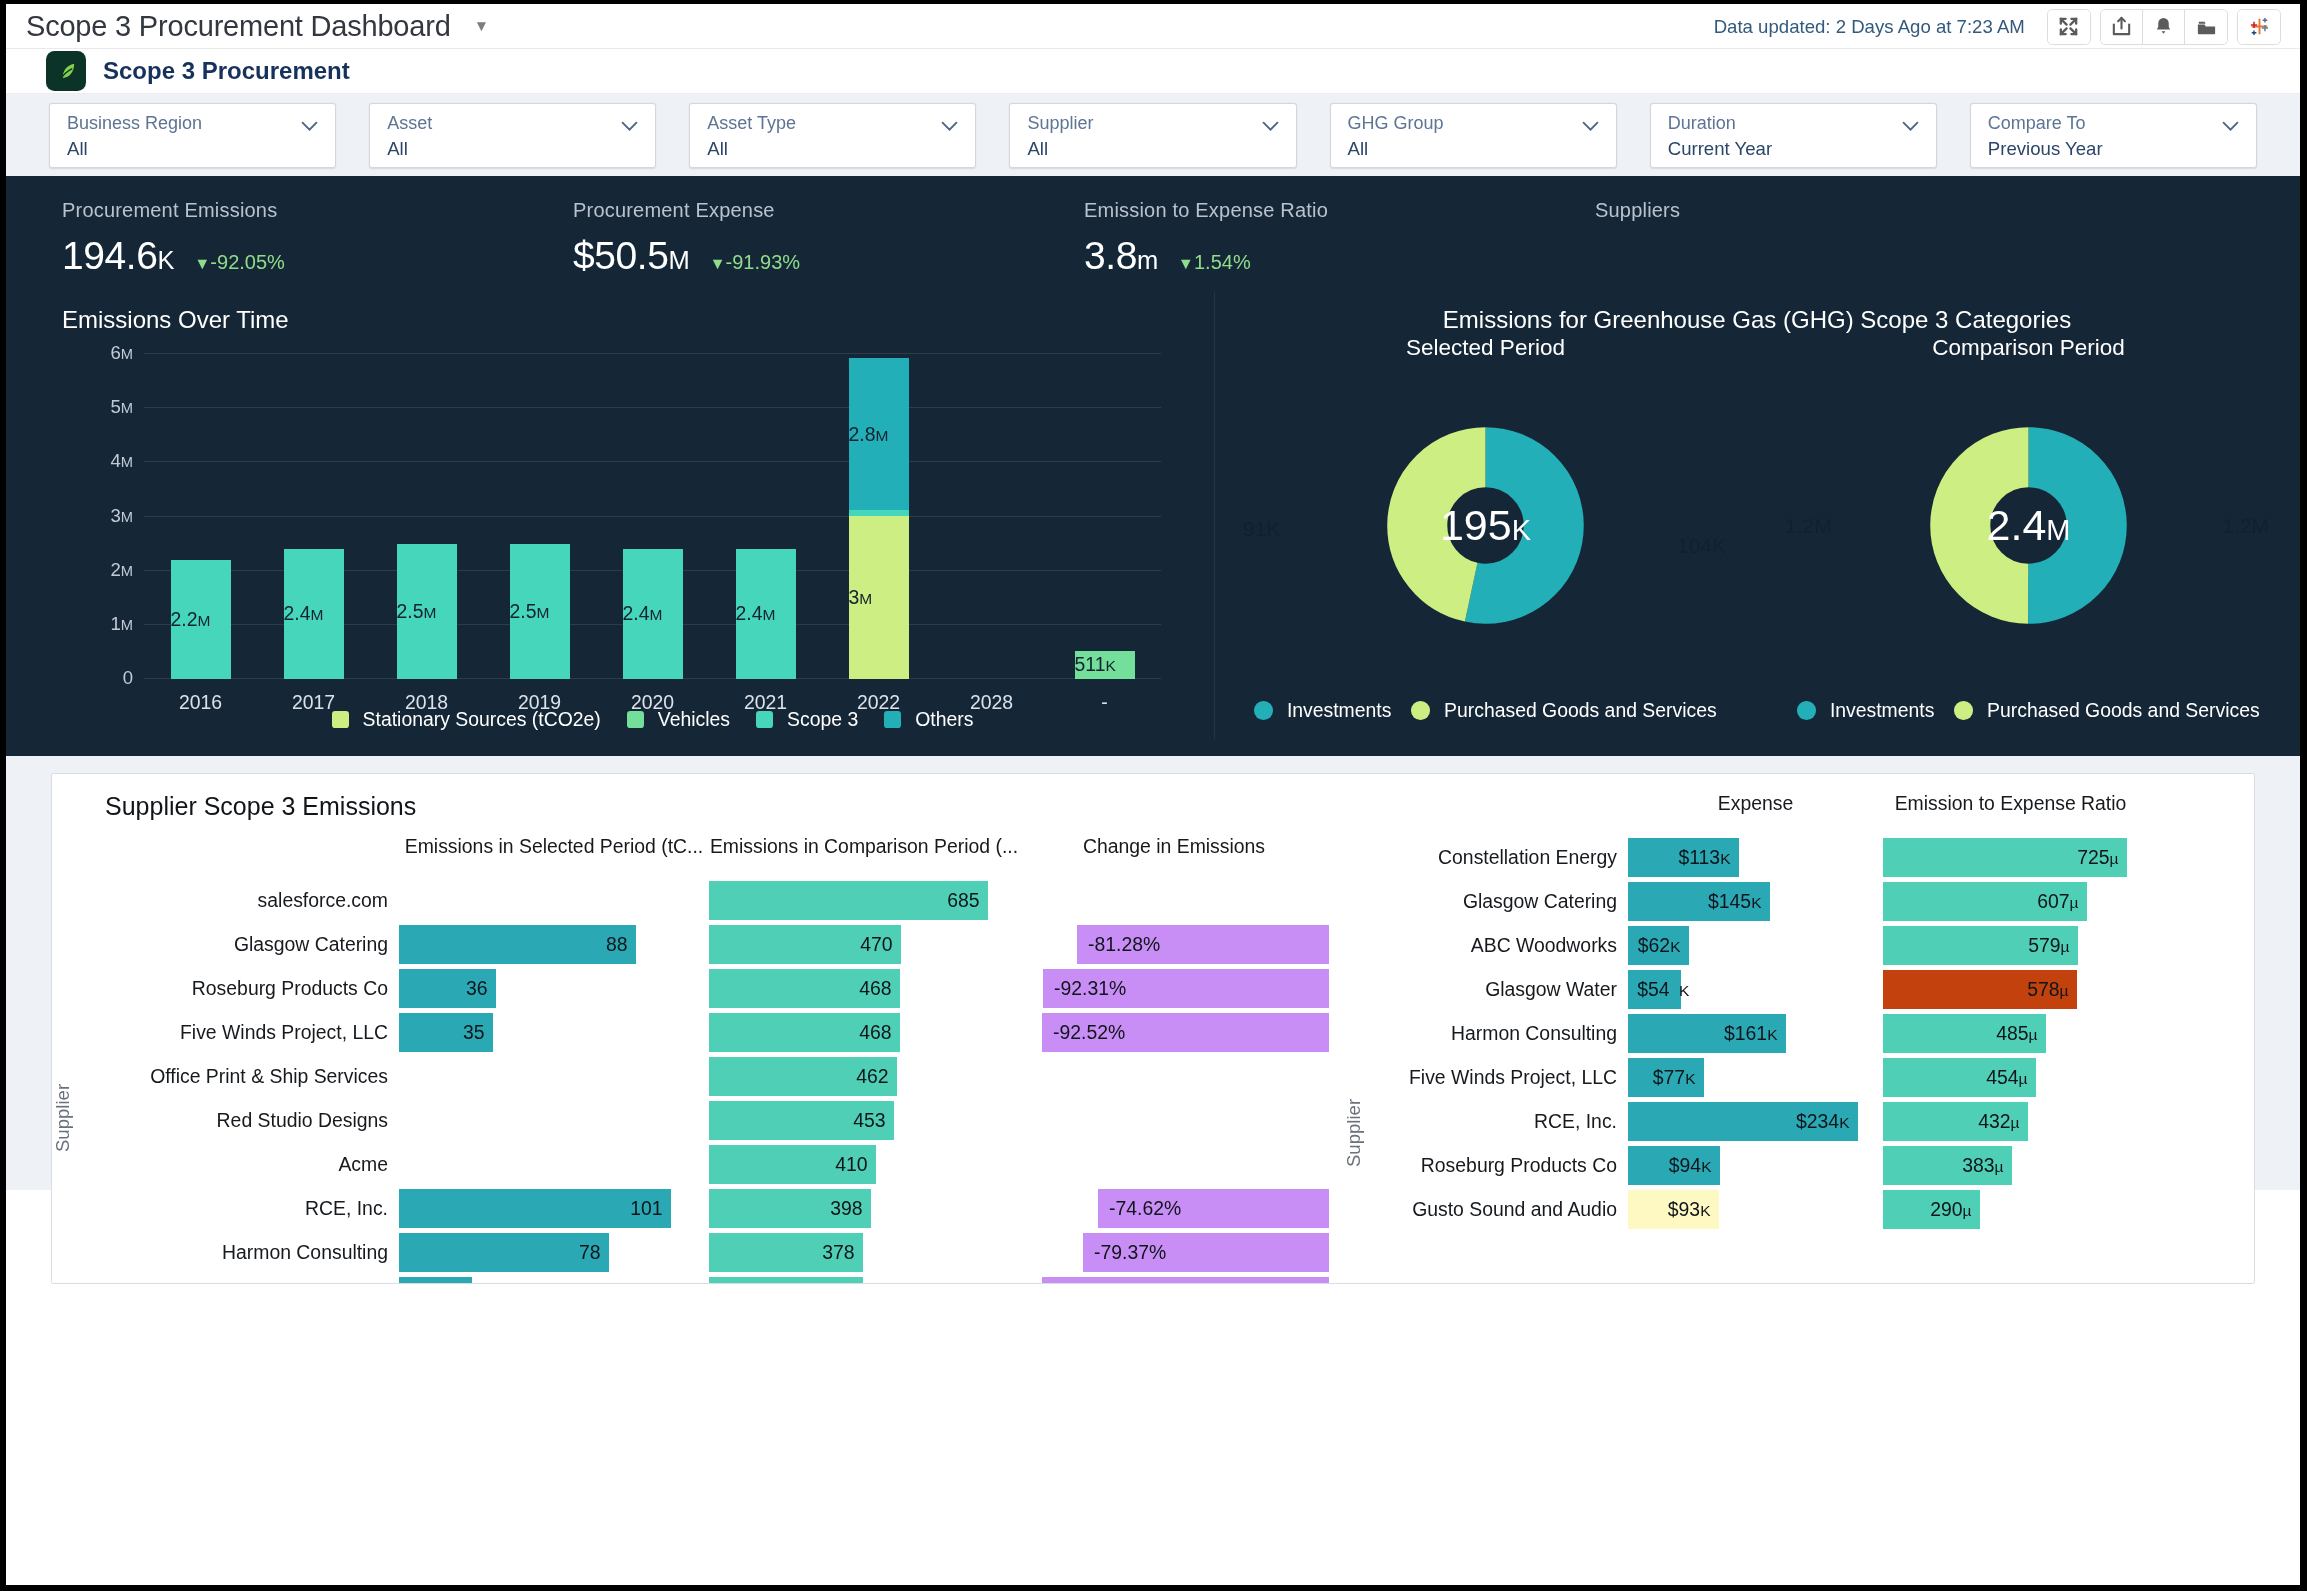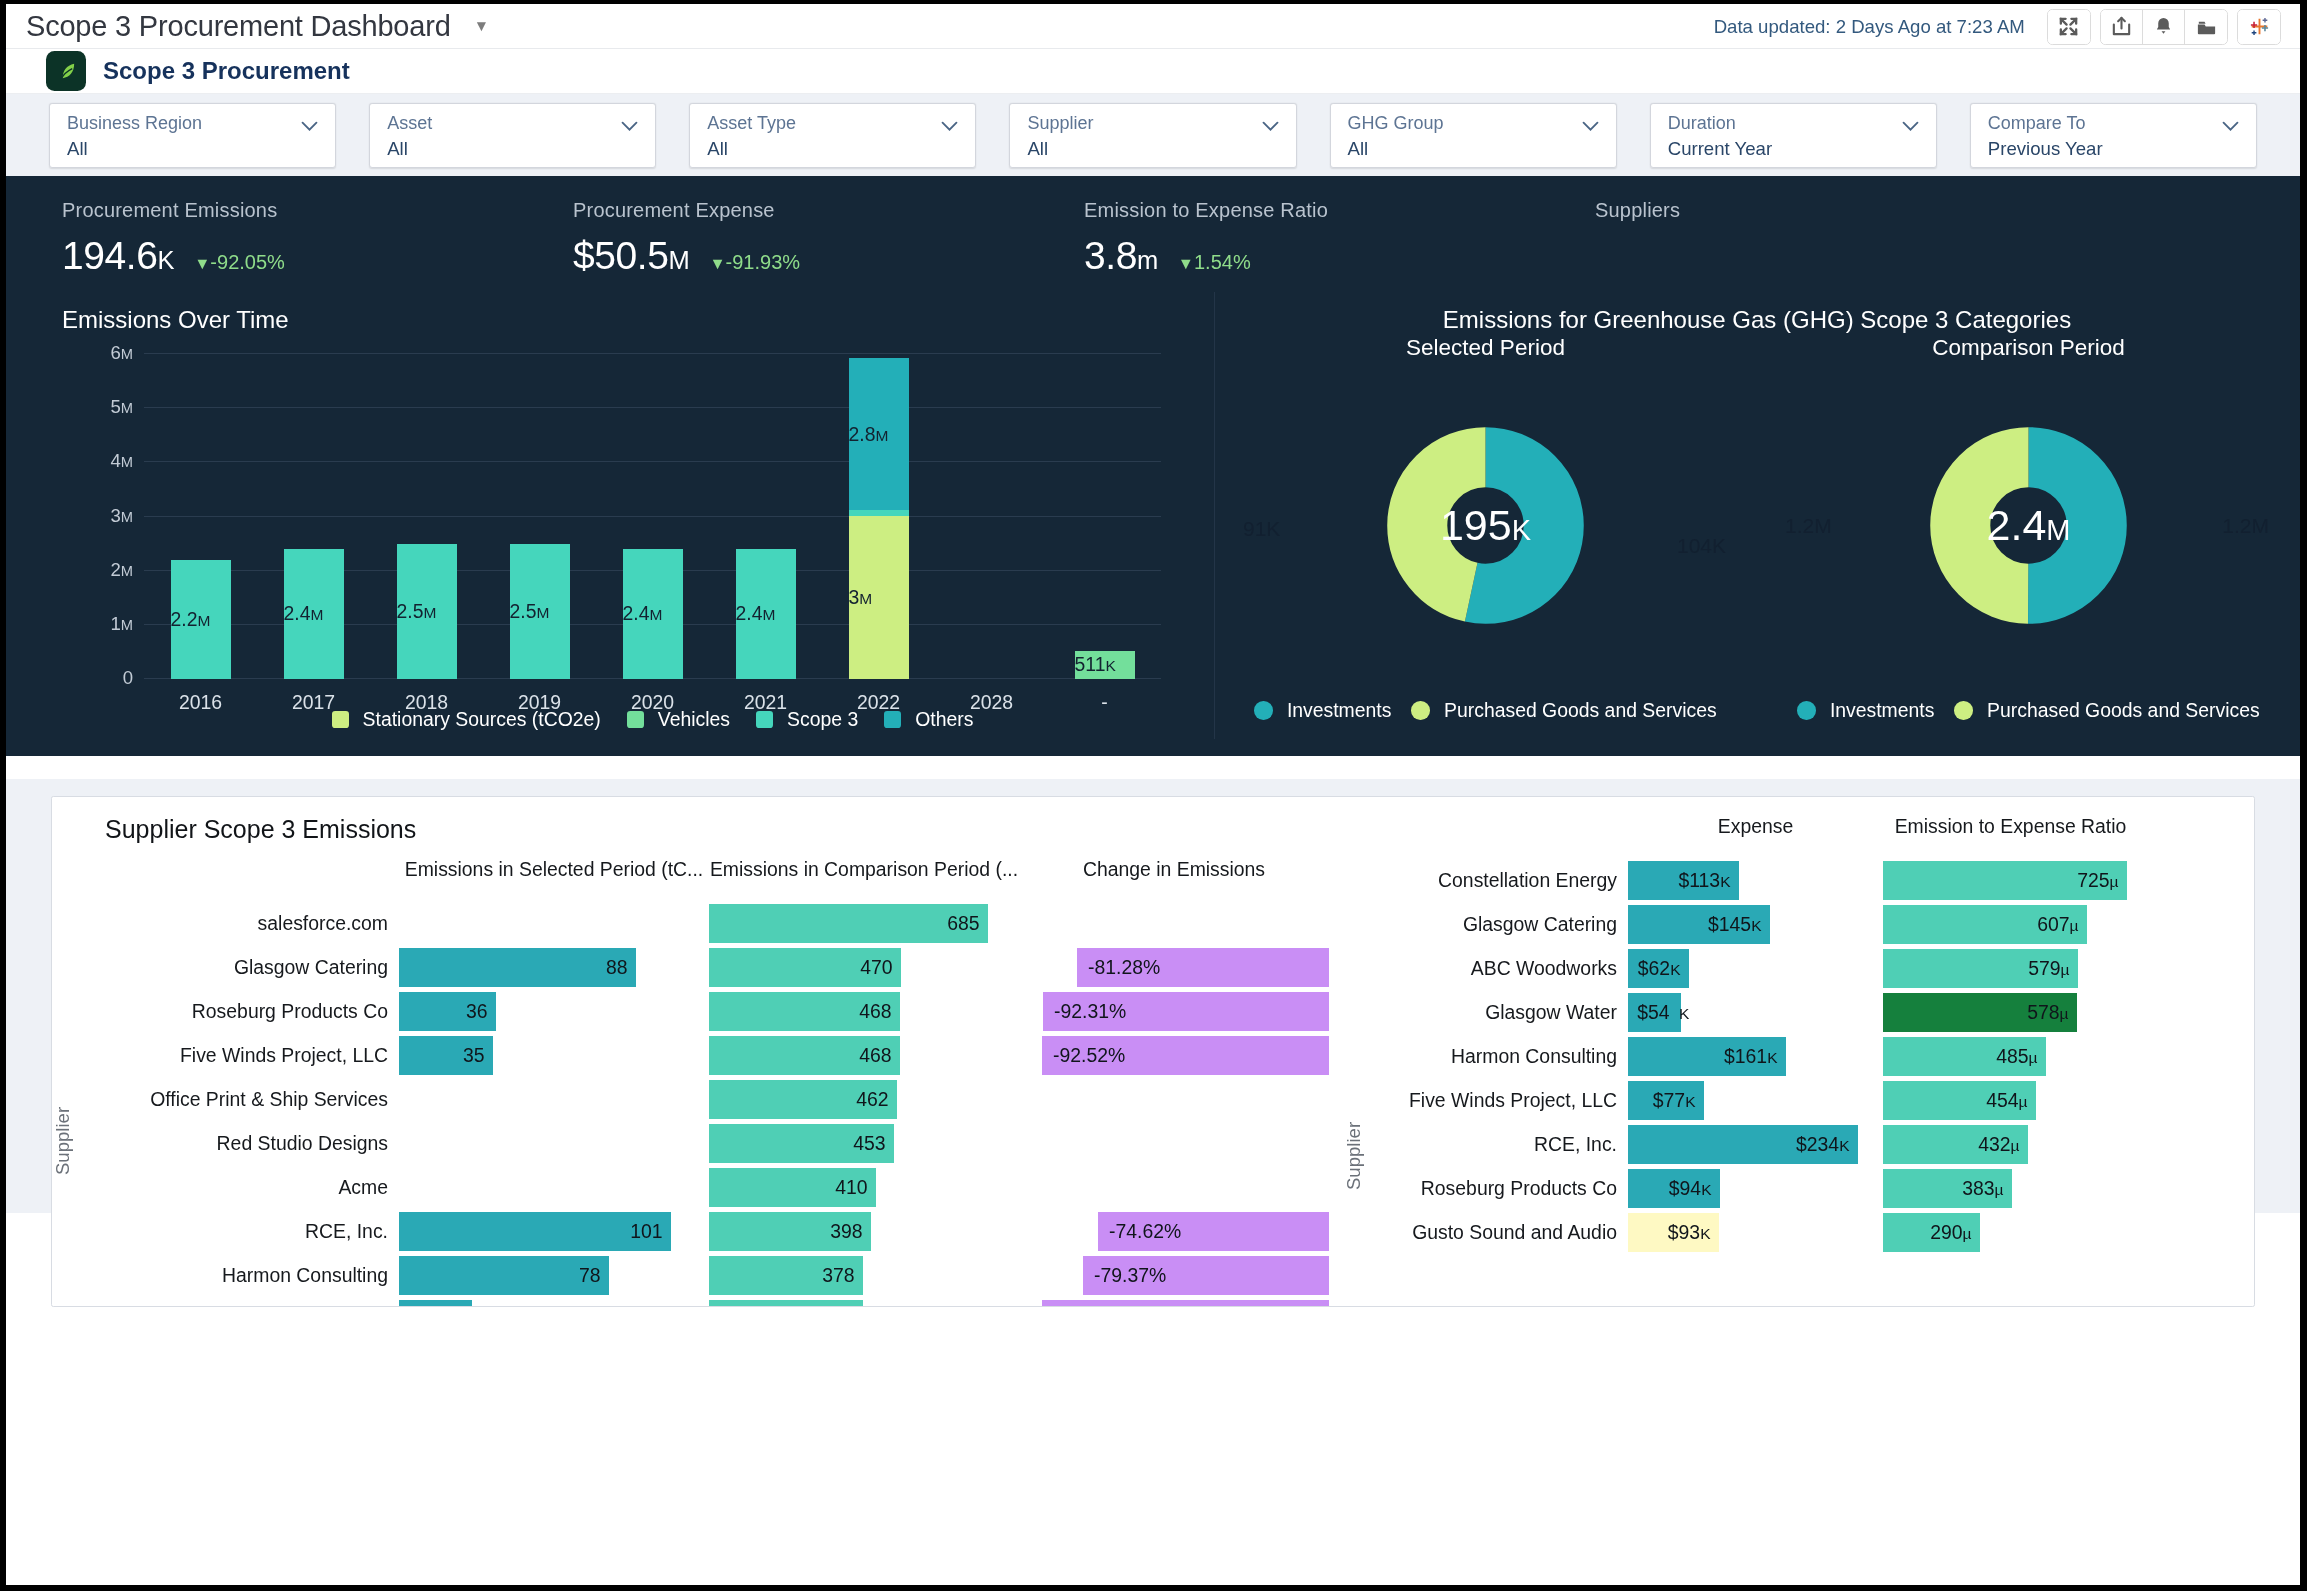--- a/index.html
+++ b/index.html
@@ -312,21 +312,20 @@
     gap: 20px;
     margin-top: 18.6px;
   }
   .lg-dot { width: 18.6px; height: 18.6px; border-radius: 50%; }
 
   
   .bottom-region {
     background: #eef1f6;
     padding: 17px 45px 0 45px;
     height: 434px;
-    margin-top: 23px;
   }
   .bottom-card {
     background: #ffffff;
     border: 0.8px solid #d8dce3;
     border-radius: 2.3px;
     height: 511px;
     display: flex;
     overflow: hidden;
     position: relative;
   }
@@ -965,21 +964,21 @@
                 <div class="bar" style="background: rgb(79, 207, 181); width: 204px;">
                   <span>607<span style="font-size:15.5px">µ</span></span>
                 </div>
               </div>
               <div class="brow">
                 <div class="bar" style="background: rgb(79, 207, 181); width: 195px;">
                   <span>579<span style="font-size:15.5px">µ</span></span>
                 </div>
               </div>
               <div class="brow">
-                <div class="bar" style="background: #15803d; width: 194px;">
+                <div class="bar" style="background: #c2410c; width: 194px;">
                   <span>578<span style="font-size:15.5px">µ</span></span>
                 </div>
               </div>
               <div class="brow">
                 <div class="bar" style="background: rgb(79, 207, 181); width: 163px;">
                   <span>485<span style="font-size:15.5px">µ</span></span>
                 </div>
               </div>
               <div class="brow">
                 <div class="bar" style="background: rgb(79, 207, 181); width: 153px;">

